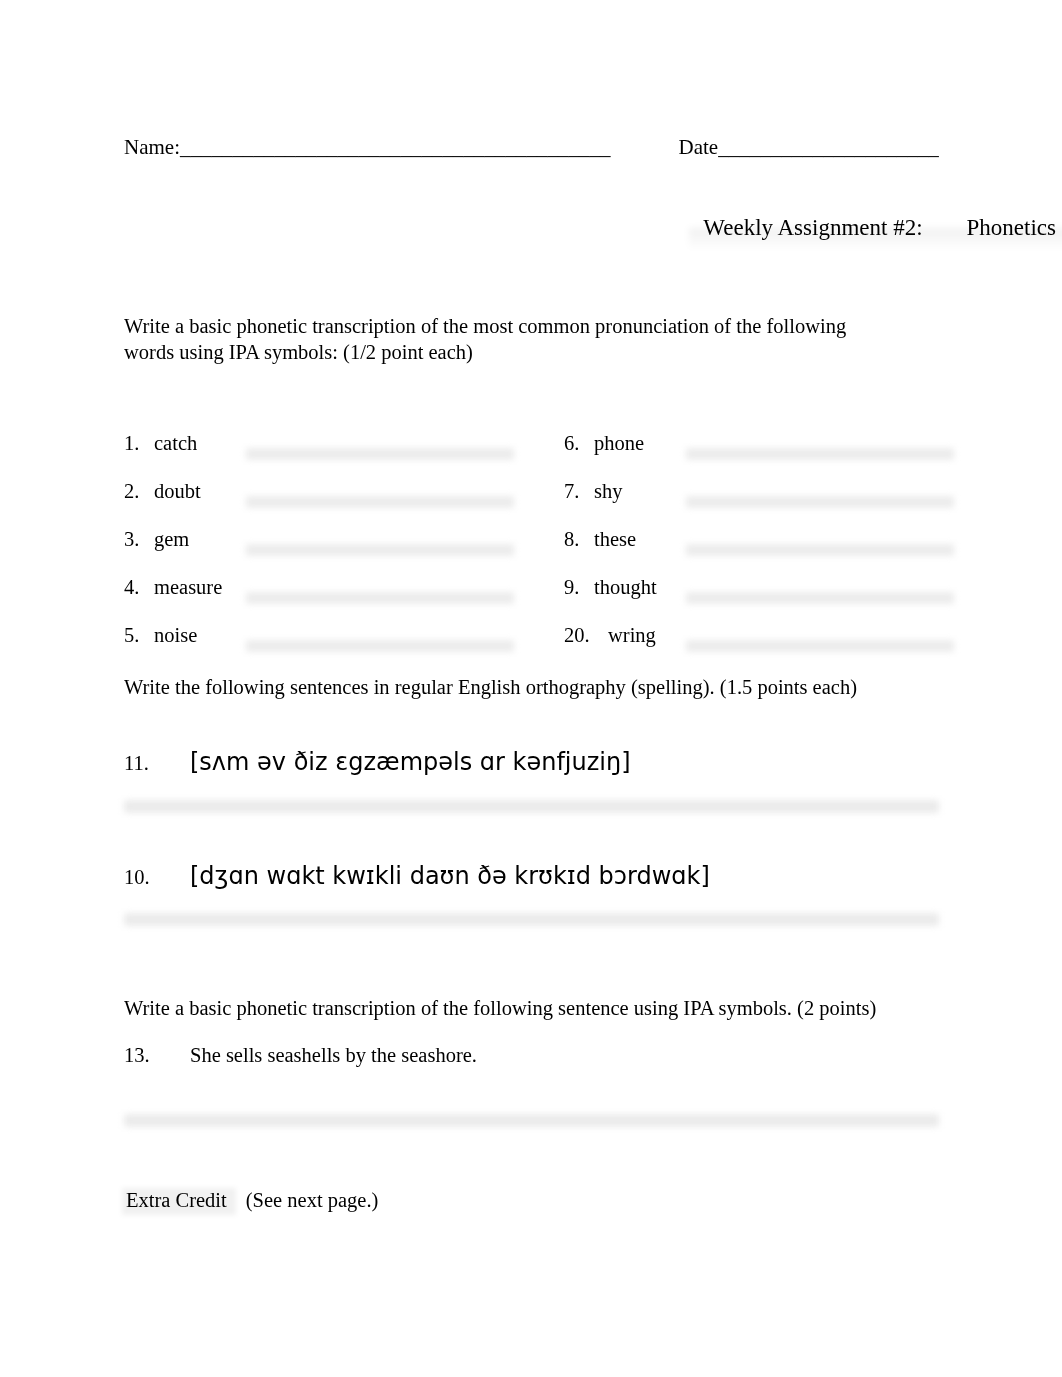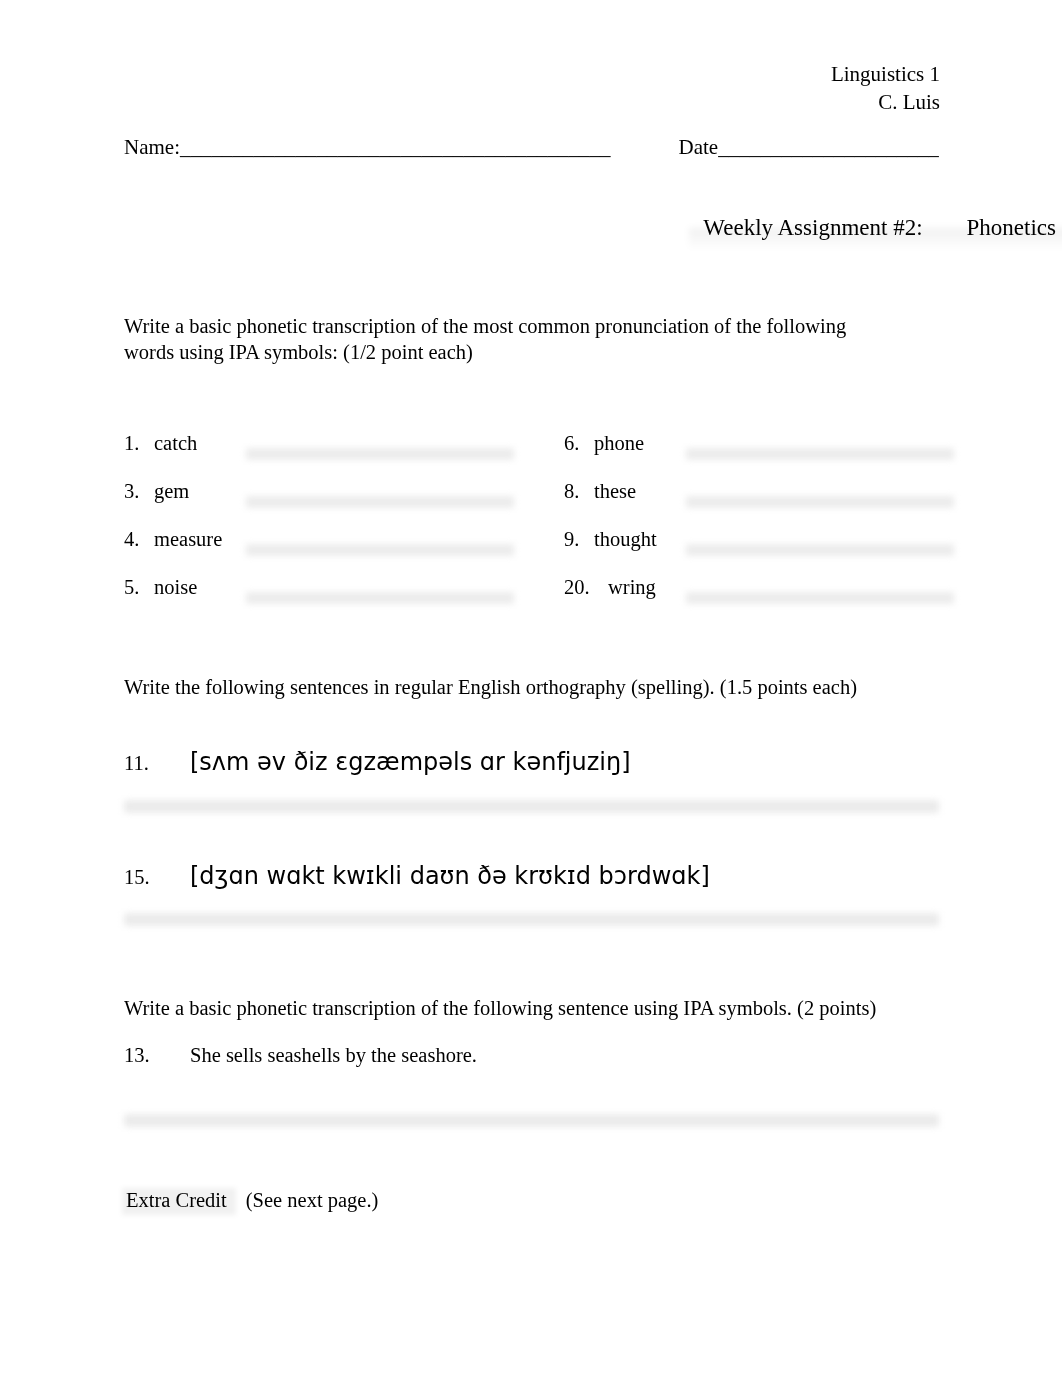--- a/index.html
+++ b/index.html
@@ -200,24 +200,20 @@
     z-index: 0;
   }
   .extra-hl .e-text { position: relative; z-index: 1; }
   .extra-gap { display: inline-block; width: 14px; }
 </style>
 </head>
 <body>
 
 <div class="page">
 
-  <div class="header-block">
-    <div>Linguistics 1</div>
-    <div>C. Luis</div>
-  </div>
 
   <div class="namedate-row">
     <span class="name-group"><span>Name:</span><span class="rule-text">_________________________________________</span></span><span class="date-group"><span>Date</span><span class="rule-text">_____________________</span></span>
   </div>
 
   <div class="title-row">
     <span class="title-inner">
       <span class="shade"></span>
       <span class="t-text">Weekly Assignment #2:</span><span class="title-gap"></span><span class="t-text">Phonetics</span>
     </span>
@@ -231,20 +227,30 @@
       <div class="wl-cell left">
         <span class="wl-num">1.</span><span class="wl-word">catch</span>
         <span class="blank-bar"></span>
       </div>
       <div class="wl-cell right">
         <span class="wl-num">6.</span><span class="wl-word">phone</span>
         <span class="blank-bar"></span>
       </div>
     </div>
 
+    <div class="wl-row">
+      <div class="wl-cell left">
+        <span class="wl-num">2.</span><span class="wl-word">doubt</span>
+        <span class="blank-bar"></span>
+      </div>
+      <div class="wl-cell right">
+        <span class="wl-num">7.</span><span class="wl-word">shy</span>
+        <span class="blank-bar"></span>
+      </div>
+    </div>
 
     <div class="wl-row">
       <div class="wl-cell left">
         <span class="wl-num">3.</span><span class="wl-word">gem</span>
         <span class="blank-bar"></span>
       </div>
       <div class="wl-cell right">
         <span class="wl-num">8.</span><span class="wl-word">these</span>
         <span class="blank-bar"></span>
       </div>
@@ -275,21 +281,21 @@
   </div>
 
   <div class="instr" id="instr-2">Write the following sentences in regular English orthography (spelling). (1.5 points each)</div>
 
   <div class="ipa-item" id="ipa-11">
     <span class="ipa-num">11.</span><span>[sʌm əv ðiz  ɛgzæmpəls ɑr kənfjuziŋ]</span>
   </div>
   <div class="wide-bar" id="wide-bar-11"></div>
 
   <div class="ipa-item" id="ipa-12">
-    <span class="ipa-num">15.</span><span>[dʒɑn wɑkt kwɪkli daʊn ðə krʊkɪd bɔrdwɑk]</span>
+    <span class="ipa-num">10.</span><span>[dʒɑn wɑkt kwɪkli daʊn ðə krʊkɪd bɔrdwɑk]</span>
   </div>
   <div class="wide-bar" id="wide-bar-12"></div>
 
   <div class="instr" id="instr-3">Write a basic phonetic transcription of the following sentence using IPA symbols. (2 points)</div>
 
   <div class="q13">
     <span class="q-num">13.</span><span>She sells seashells by the seashore.</span>
   </div>
   <div class="wide-bar" id="wide-bar-13"></div>
 

